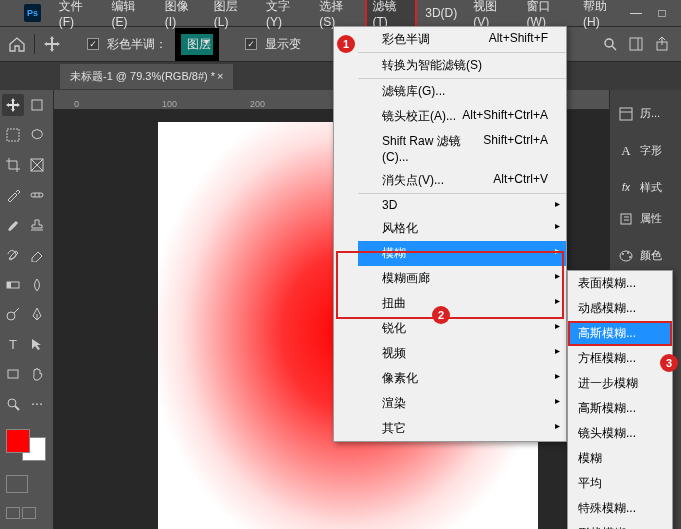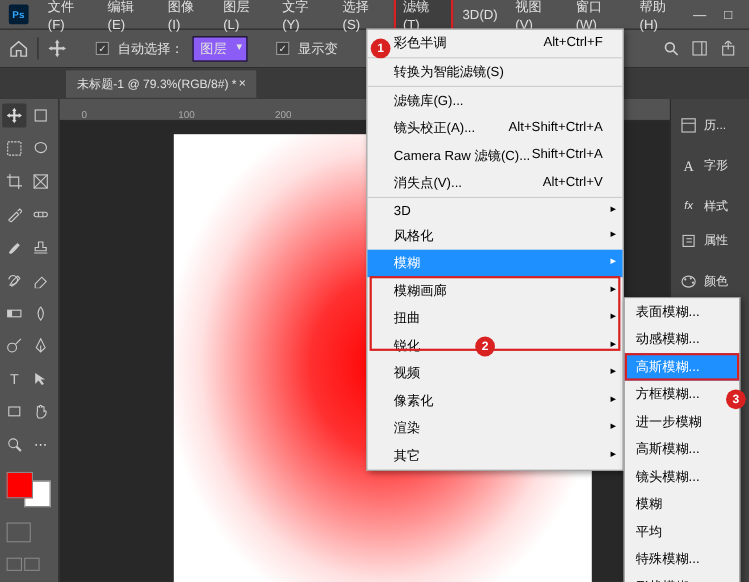--- a/index.html
+++ b/index.html
@@ -1,27 +1,27 @@
 <!DOCTYPE html>
 <html><head>
 <meta charset="utf-8">
 <style>
 * { margin: 0; padding: 0; box-sizing: border-box; font-family: "Microsoft YaHei", sans-serif; }
 body { background: #535353; width: 681px; height: 529px; overflow: hidden; color: #e0e0e0; font-size: 12px; }
 
-.menubar { background: #535353; height: 26px; display: flex; align-items: center; padding-left: 8px; }
+.menubar { background: #535353; height: 26px; display: flex; align-items: center; padding-left: 24px; }
 .ps-logo { width: 18px; height: 18px; background: #001e36; border-radius: 2px; display: flex; align-items: center; justify-content: center; font-size: 9px; font-weight: bold; color: #31a8ff; margin-right: 10px; }
 .menu-item { padding: 4px 8px; cursor: default; }
 .menu-item.active { background: #3f3f3f; border: 2px solid #d92121; padding: 2px 6px; }
 .header-icons { margin-left: auto; display: flex; gap: 12px; padding-right: 12px; align-items: center; }
 .header-icon { width: 14px; height: 14px; display: flex; align-items: center; justify-content: center; }
 
 .optionbar { background: #535353; height: 36px; border-top: 1px solid #2a2a2a; border-bottom: 1px solid #2a2a2a; display: flex; align-items: center; padding-left: 8px; gap: 8px; }
 .checkbox { width: 12px; height: 12px; border: 1px solid #999; background: #3a3a3a; display: inline-flex; align-items: center; justify-content: center; font-size: 9px; }
-.select-box { background: #8b5cf6; border: 1px solid #000000; padding: 2px 18px 2px 6px; position: relative; }
+.select-box { background: #0f766e; border: 6px solid #000000; padding: 2px 2px 2px 6px; position: relative; }
 .select-box::after { content: "▾"; position: absolute; right: 4px; top: 2px; font-size: 10px; }
 
 .tabbar { background: #3a3a3a; height: 28px; display: flex; align-items: center; padding-left: 60px; }
 .tab { background: #535353; padding: 5px 10px; font-size: 11px; display: flex; align-items: center; gap: 2px; }
 .tab-close { font-size: 11px; }
 
 .main { display: flex; height: calc(529px - 90px); }
 .toolbox { width: 54px; background: #535353; display: flex; flex-wrap: wrap; padding: 4px 2px; gap: 2px; border-right: 1px solid #2a2a2a; }
 .tool { width: 22px; height: 22px; display: flex; align-items: center; justify-content: center; border-radius: 2px; }
 .tool.active { background: #3a3a3a; }
@@ -30,21 +30,21 @@
 .bg { width: 24px; height: 24px; background: #fff; border: 1px solid #888; position: absolute; bottom: 0; right: 0; }
 .quickmask { width: 22px; height: 18px; border: 1px solid #888; margin: 6px 0 0 4px; }
 .screenmode { display: flex; gap: 2px; margin: 6px 0 0 4px; }
 .screenmode div { width: 14px; height: 12px; border: 1px solid #888; }
 
 .canvas-area { flex: 1; background: #282828; position: relative; overflow: hidden; }
 .ruler-h { height: 20px; background: #535353; border-bottom: 1px solid #2a2a2a; display: flex; align-items: flex-end; padding-left: 20px; }
 .ruler-h span { font-size: 9px; color: #aaa; width: 88px; display: inline-block; }
 .canvas { position: absolute; left: 104px; top: 32px; width: 380px; height: 420px; background: radial-gradient(ellipse 220px 260px at 50% 50%, #ff0000 0%, #ff3030 30%, #ff9090 55%, #ffe0e0 75%, #ffffff 90%); }
 
-.filter-menu { position: absolute; left: 333px; top: 26px; width: 234px; background: #f0f0f0; color: #000; border: 1px solid #999; box-shadow: 2px 2px 6px rgba(0,0,0,0.4); font-size: 12px; z-index: 100; }
+.filter-menu { position: absolute; left: 333px; top: 26px; width: 234px; background: #f0f0f0; color: #000; border: 1px solid #999; box-shadow: 2px 2px 6px rgba(0,0,0,0.4); font-size: 12px; z-index: 100; padding-left: 24px; }
 .menu-row { display: flex; justify-content: space-between; padding: 4px 18px 4px 24px; position: relative; }
 .menu-row.top { border-bottom: 1px solid #ccc; }
 .menu-row.sep { border-top: 1px solid #ccc; }
 .menu-row.arrow::after { content: "▸"; position: absolute; right: 6px; font-size: 10px; }
 .menu-row.highlighted { background: #1e90ff; color: #fff; }
 .menu-red-box { position: absolute; border: 2px solid #d92121; pointer-events: none; }
 
 .badge { position: absolute; width: 18px; height: 18px; border-radius: 50%; background: #d92121; color: #fff; font-size: 11px; font-weight: bold; display: flex; align-items: center; justify-content: center; z-index: 200; }
 
 .submenu { position: absolute; left: 567px; top: 270px; width: 106px; background: #f0f0f0; color: #000; border: 1px solid #999; box-shadow: 2px 2px 6px rgba(0,0,0,0.4); font-size: 12px; z-index: 100; }
@@ -86,21 +86,21 @@
       </svg>
     </div>
   <div style="width:1px;height:20px;background:#2a2a2a"></div>
   <div>
       <svg width="18" height="18" viewBox="0 0 18 18">
         <path d="M9 1 L11 4 H10 V8 H14 V7 L17 9 L14 11 V10 H10 V14 H11 L9 17 L7 14 H8 V10 H4 V11 L1 9 L4 7 V8 H8 V4 H7 Z" fill="#ccc"></path>
       </svg>
     </div>
   <div style="width:10px"></div>
   <span class="checkbox">✓</span>
-  <span>自动选择：</span>
+  <span>彩色半调：</span>
   <div class="select-box">图层</div>
   <div style="width:10px"></div>
   <span class="checkbox">✓</span>
   <span>显示变</span>
   <div class="header-icons">
     <div>
         <svg width="14" height="14" viewBox="0 0 14 14">
           <circle cx="6" cy="6" r="4" fill="none" stroke="#ccc" stroke-width="1.5"></circle>
           <line x1="9" y1="9" x2="13" y2="13" stroke="#ccc" stroke-width="1.5"></line>
         </svg>
@@ -316,34 +316,34 @@
           </svg>
         </div>
         <span>色板</span>
       </div>
   </div>
 </div>
 
 <div class="filter-menu">
   <div class="menu-row top">
       <span>彩色半调</span>
-      <span>Alt+Ctrl+F</span>
+      <span>Alt+Shift+F</span>
     </div>
   <div class="menu-row top">
       <span>转换为智能滤镜(S)</span>
     </div>
   <div class="menu-row">
       <span>滤镜库(G)...</span>
     </div>
   <div class="menu-row">
       <span>镜头校正(A)...</span>
       <span>Alt+Shift+Ctrl+A</span>
     </div>
   <div class="menu-row">
-      <span>Camera Raw 滤镜(C)...</span>
+      <span>Shift Raw 滤镜(C)...</span>
       <span>Shift+Ctrl+A</span>
     </div>
   <div class="menu-row">
       <span>消失点(V)...</span>
       <span>Alt+Ctrl+V</span>
     </div>
   <div class="menu-row sep arrow">
       <span>3D</span>
     </div>
   <div class="menu-row arrow">

